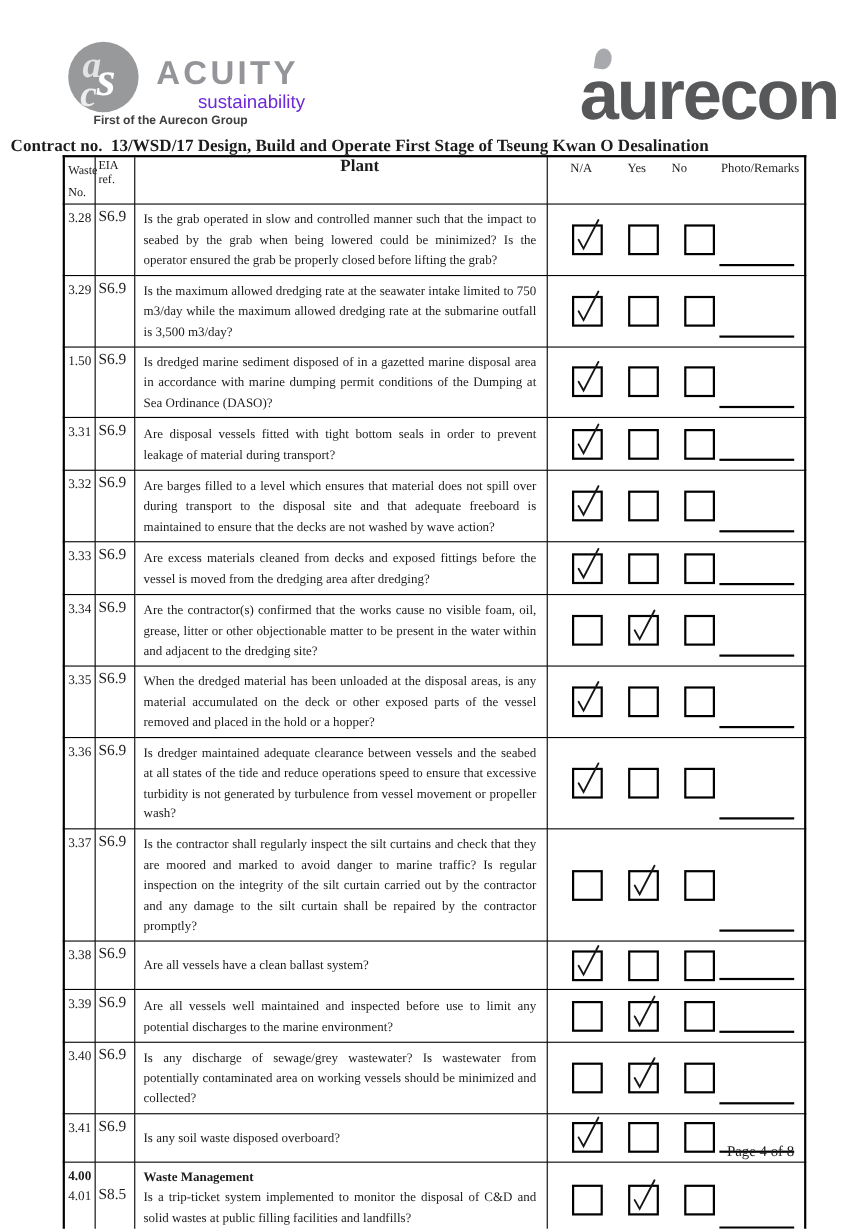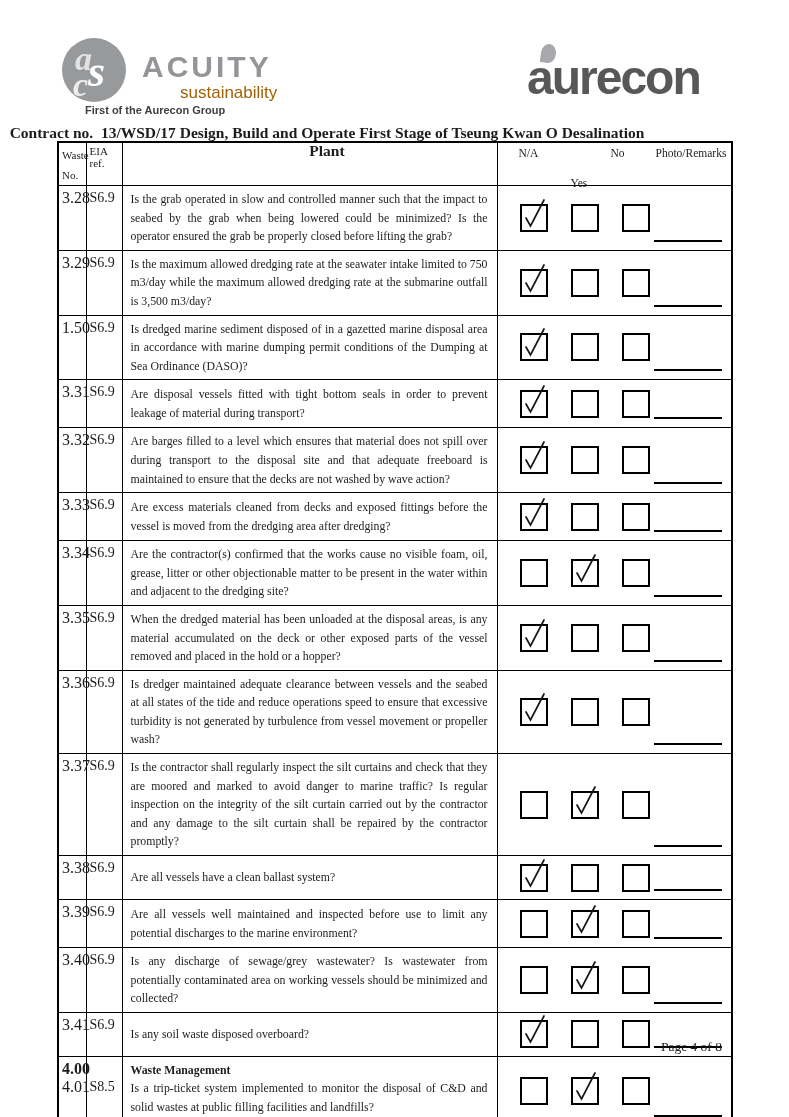--- a/index.html
+++ b/index.html
@@ -6,42 +6,42 @@
   body{
     width:789px;height:1117px;position:relative;background:#ffffff;
     font-family:"Liberation Serif","DejaVu Serif",serif;color:#1c1c1c;overflow:hidden;
   }
   
   .acuity{position:absolute;left:58px;top:34px;width:330px;height:86px;}
   .acuity-mark{position:absolute;left:2px;top:2px;}
   .acuity-name{position:absolute;left:84px;top:16px;font-family:"Liberation Sans",sans-serif;
     font-size:30px;font-weight:bold;color:#939598;letter-spacing:3px;}
   .acuity-sub{position:absolute;left:122px;top:49px;font-family:"Liberation Sans",sans-serif;
-    font-size:17px;color:#a16207;}
+    font-size:17px;color:#6d28d9;}
   .acuity-member{position:absolute;left:27px;top:70px;font-family:"Liberation Sans",sans-serif;
     font-size:11px;font-weight:bold;color:#3f4041;white-space:nowrap;}
   .aurecon{position:absolute;left:527px;top:40px;width:230px;height:70px;}
   .aurecon-drop{position:absolute;left:14px;top:4px;width:15px;height:19px;background:#a7a9ac;
     border-radius:50% 50% 50% 0;transform:rotate(8deg);}
   .aurecon-word{position:absolute;left:0;top:14px;font-family:"Liberation Sans",sans-serif;
-    font-size:48px;font-weight:bold;color:#57585a;letter-spacing:-2px;line-height:1;}
+    font-size:64px;font-weight:bold;color:#57585a;letter-spacing:-2px;line-height:1;}
   
   .doc-title{position:absolute;left:0;top:124px;width:654px;text-align:center;
     font-size:15.5px;font-weight:bold;white-space:pre-wrap;}
   
   table.checklist{position:absolute;left:57px;top:141px;width:674px;border-collapse:collapse;
     table-layout:fixed;border:2px solid #000;}
   .checklist th,.checklist td{border:1px solid #000;padding:0;vertical-align:top;}
   .checklist thead th{height:40px;font-weight:normal;text-align:left;font-size:11px;}
   th.h-item{padding:2px 0 0 3px;line-height:20px;}
   th.h-ref{padding:2px 0 0 3px;font-size:10.5px;}
   th.h-checks{position:relative;}
   th.h-checks span{position:absolute;top:4px;font-size:11.5px;}
-  .h-na{left:21px;} .h-yes{left:73px;margin-top:30px;} .h-no{left:113px;} .h-rem{left:158px;}
-  td.c-item{font-size:16px;padding:3px 0 0 3px;line-height:18.5px;}
+  .h-na{left:21px;} .h-yes{left:73px;} .h-no{left:113px;} .h-rem{left:158px;}
+  td.c-item{font-size:12px;padding:3px 0 0 3px;line-height:18.5px;}
   td.c-ref{font-size:14px;padding:3px 0 0 3px;line-height:18.5px;margin-top:28px;}
   td.c-q{font-size:11.8px;line-height:18.6px;padding:4px 9px 4px 8px;text-align:justify;
     vertical-align:middle;}
   td.c-q .section-title{font-weight:bold;text-align:left;}
   td.c-checks{position:relative;vertical-align:middle;}
   .cbrow{display:flex;align-items:center;gap:23px;padding-left:22px;}
   .cb{position:relative;width:24px;height:24px;border:2px solid #000;flex:0 0 auto;background:#fff;}
   .cb svg{position:absolute;left:-2px;top:-2px;overflow:visible;}
   .uline{position:absolute;right:9px;bottom:8px;width:68px;height:2px;background:#000;}
   .bold{font-weight:bold;}

